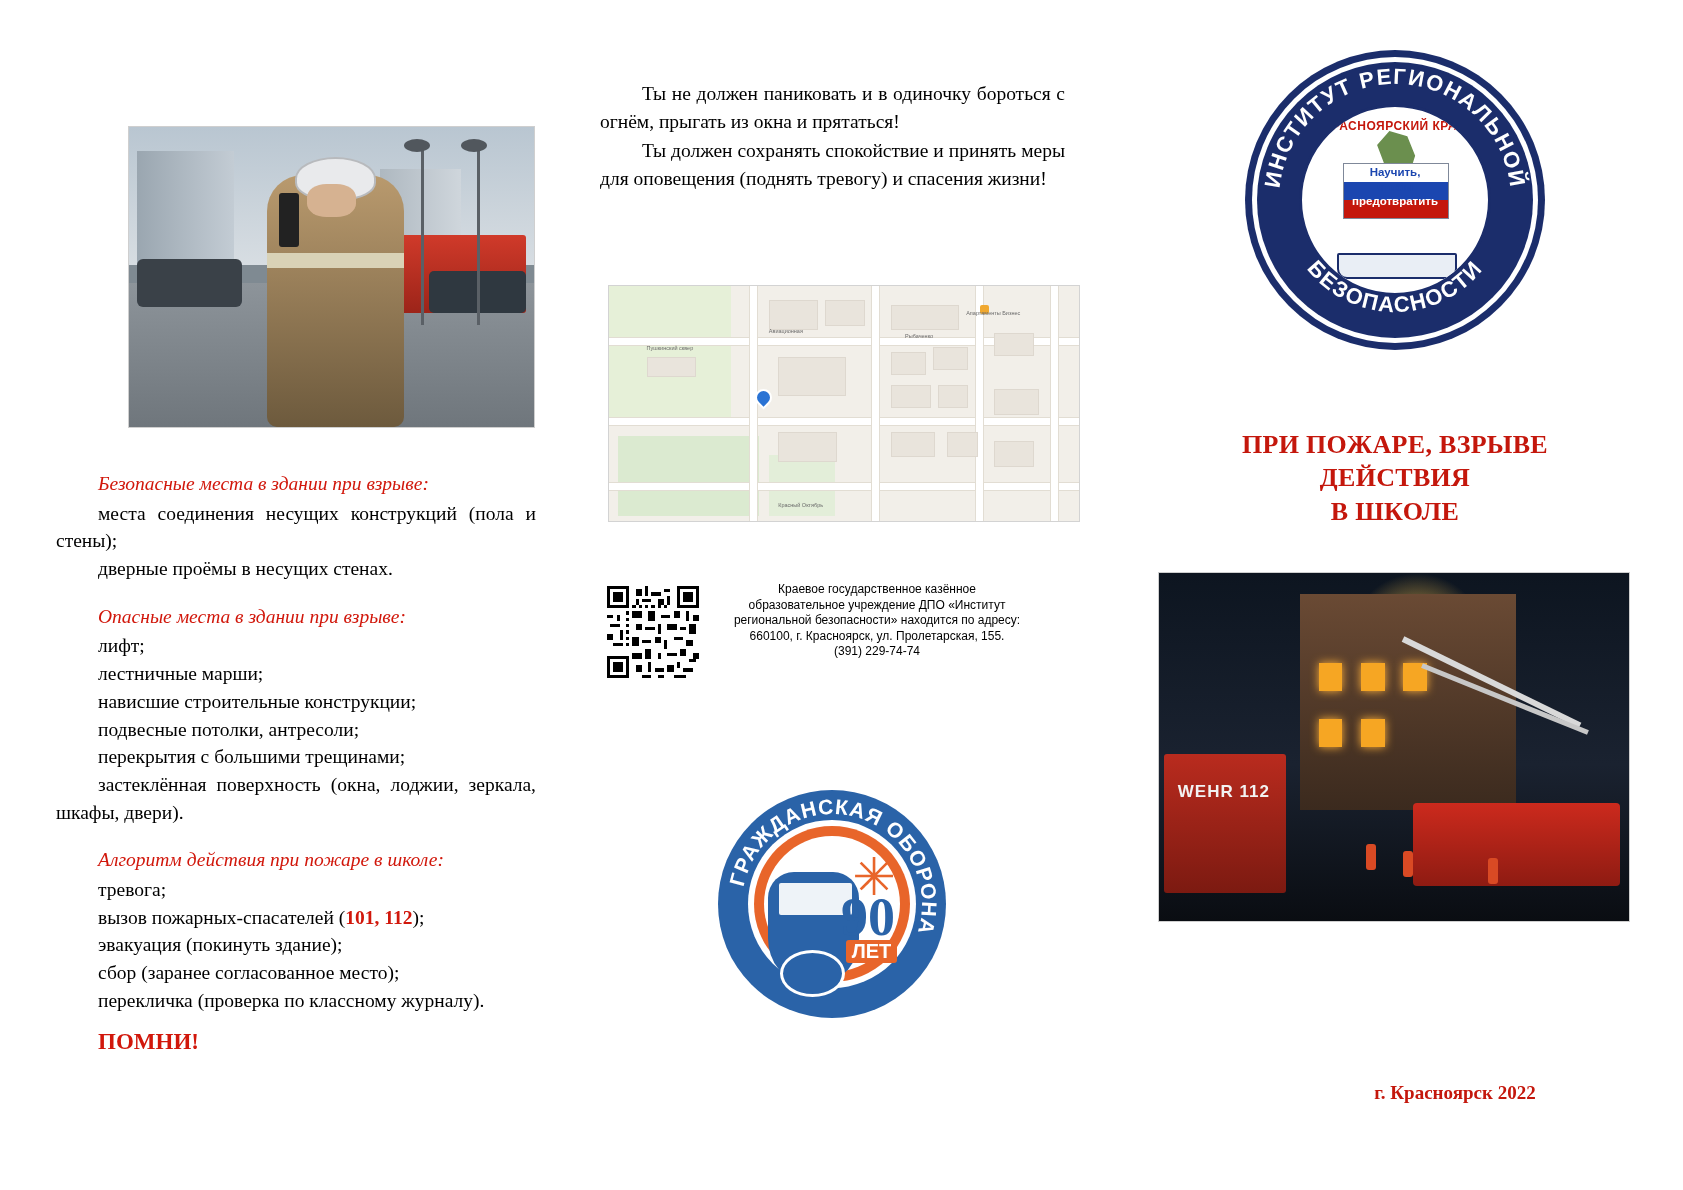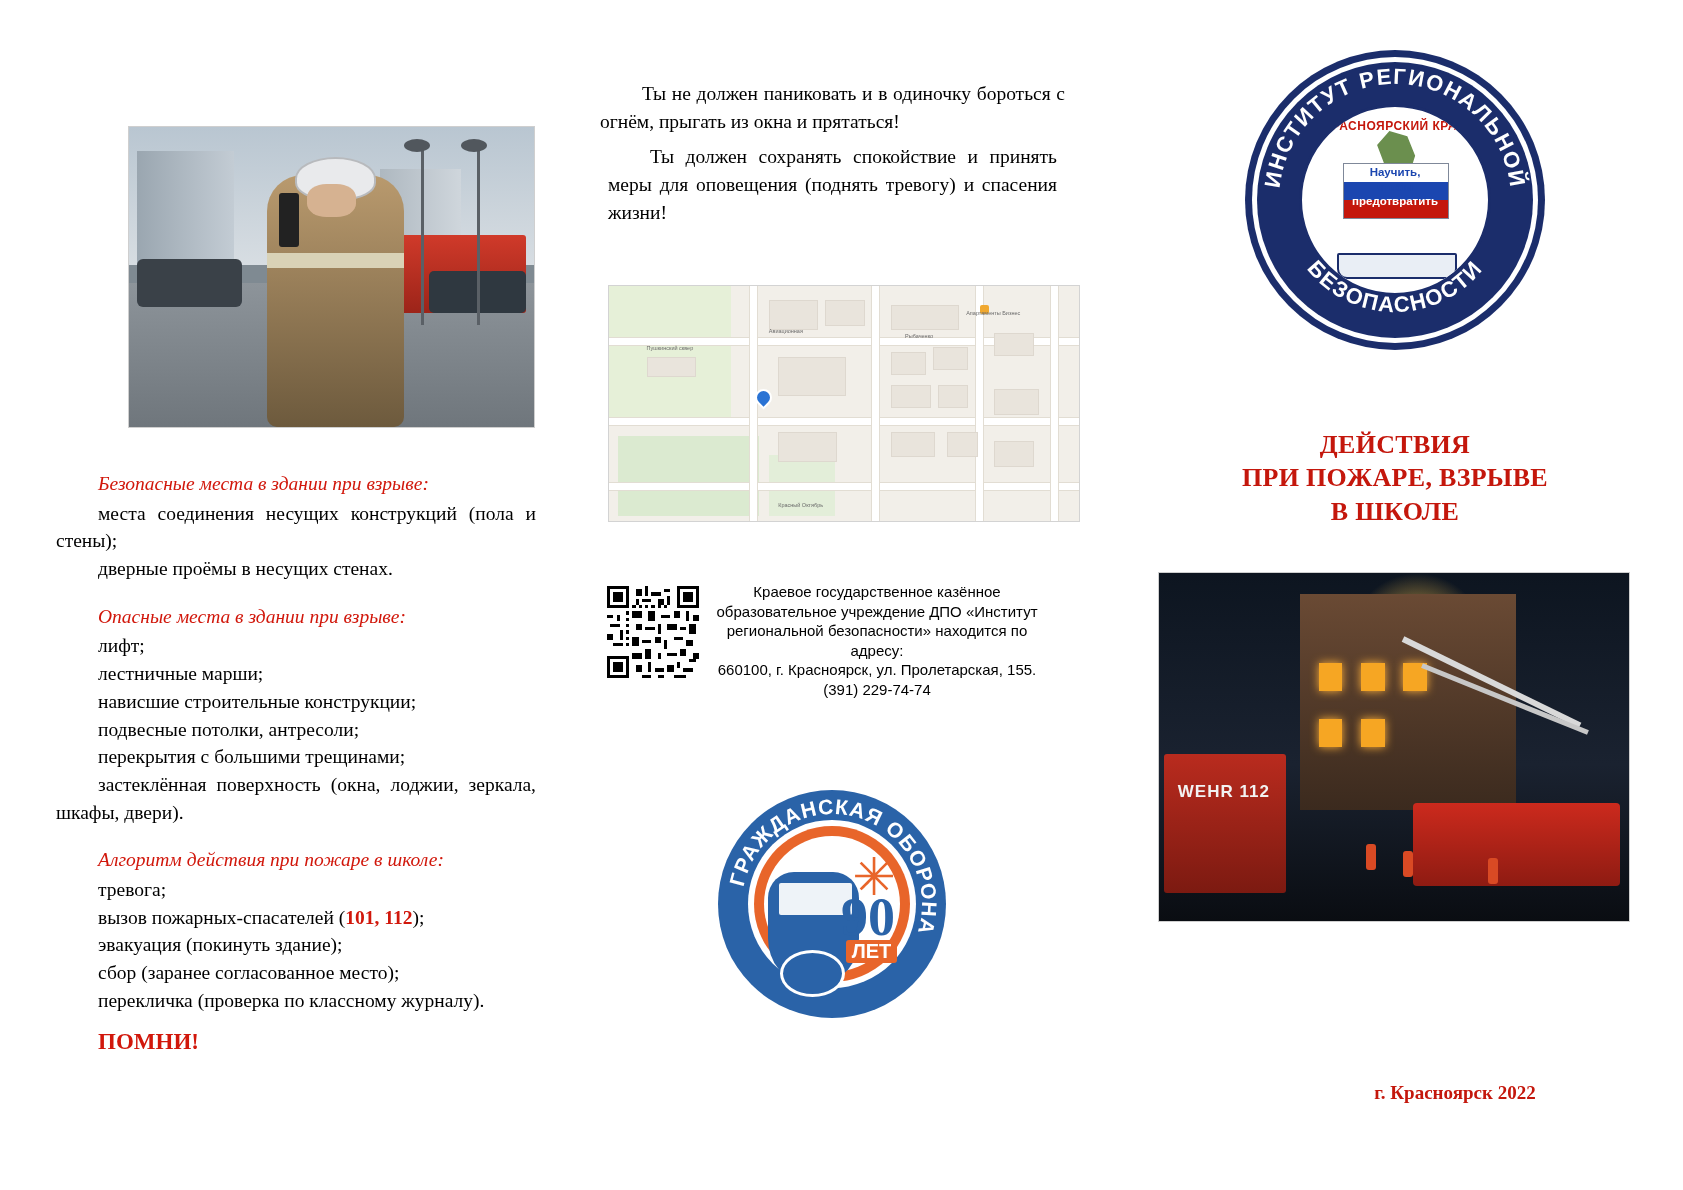--- a/index.html
+++ b/index.html
@@ -187,21 +187,21 @@
     top: 586px;
     width: 92px;
     height: 92px;
   }
   #address-text {
     position: absolute;
     left: 712px;
     top: 582px;
     width: 330px;
     font-family: "Liberation Sans", sans-serif;
-    font-size: 15px;
+    font-size: 12px;
     line-height: 1.3;
     text-align: center;
   }
 
   #civil-defense-logo {
     position: absolute;
     left: 718px;
     top: 790px;
     width: 228px;
     height: 228px;
@@ -453,21 +453,21 @@
     <div class="para"><span>вызов пожарных-спасателей (</span><span class="phone-red">101, 112</span><span>);</span></div>
     <div class="para">эвакуация (покинуть здание);</div>
     <div class="para">сбор (заранее согласованное место);</div>
     <div class="para">перекличка (проверка по классному журналу).</div>
 
     <div class="remember">ПОМНИ!</div>
   </div>
 
   <div id="middle-top-text">
     <p class="para" style="margin:0 0 2px 0;">Ты не должен паниковать и в одиночку бороться с огнём, прыгать из окна и прятаться!</p>
-    <p class="para" style="margin:8px;">Ты должен сохранять спокойствие и принять меры для оповещения (поднять тревогу) и спасения жизни!</p>
+    <p class="para" style="margin:0;">Ты должен сохранять спокойствие и принять меры для оповещения (поднять тревогу) и спасения жизни!</p>
   </div>
 
   <div id="map-image">
     <div class="green1"></div>
     <div class="green2"></div>
     <div class="green3"></div>
 
     <div class="road-h" style="top:22%;"></div>
     <div class="road-h" style="top:56%;"></div>
     <div class="road-h" style="top:84%;"></div>
@@ -642,22 +642,22 @@
       <div class="irb-motto">
         <div class="l1">Научить,</div>
         <div class="l2">чтобы</div>
         <div class="l3">предотвратить</div>
       </div>
       <div class="irb-book"></div>
     </div>
   </div>
 
   <div id="brochure-title">
+    <div>ПРИ ПОЖАРЕ, ВЗРЫВЕ</div>
     <div>ДЕЙСТВИЯ</div>
-    <div>ПРИ ПОЖАРЕ, ВЗРЫВЕ</div>
     <div>В ШКОЛЕ</div>
   </div>
 
   <div id="fire-photo">
     <div class="night"></div>
     <div class="glow"></div>
     <div class="building"></div>
     <div class="win" style="left:34%;top:26%;width:5%;height:8%;"></div>
     <div class="win" style="left:43%;top:26%;width:5%;height:8%;"></div>
     <div class="win" style="left:52%;top:26%;width:5%;height:8%;"></div>

